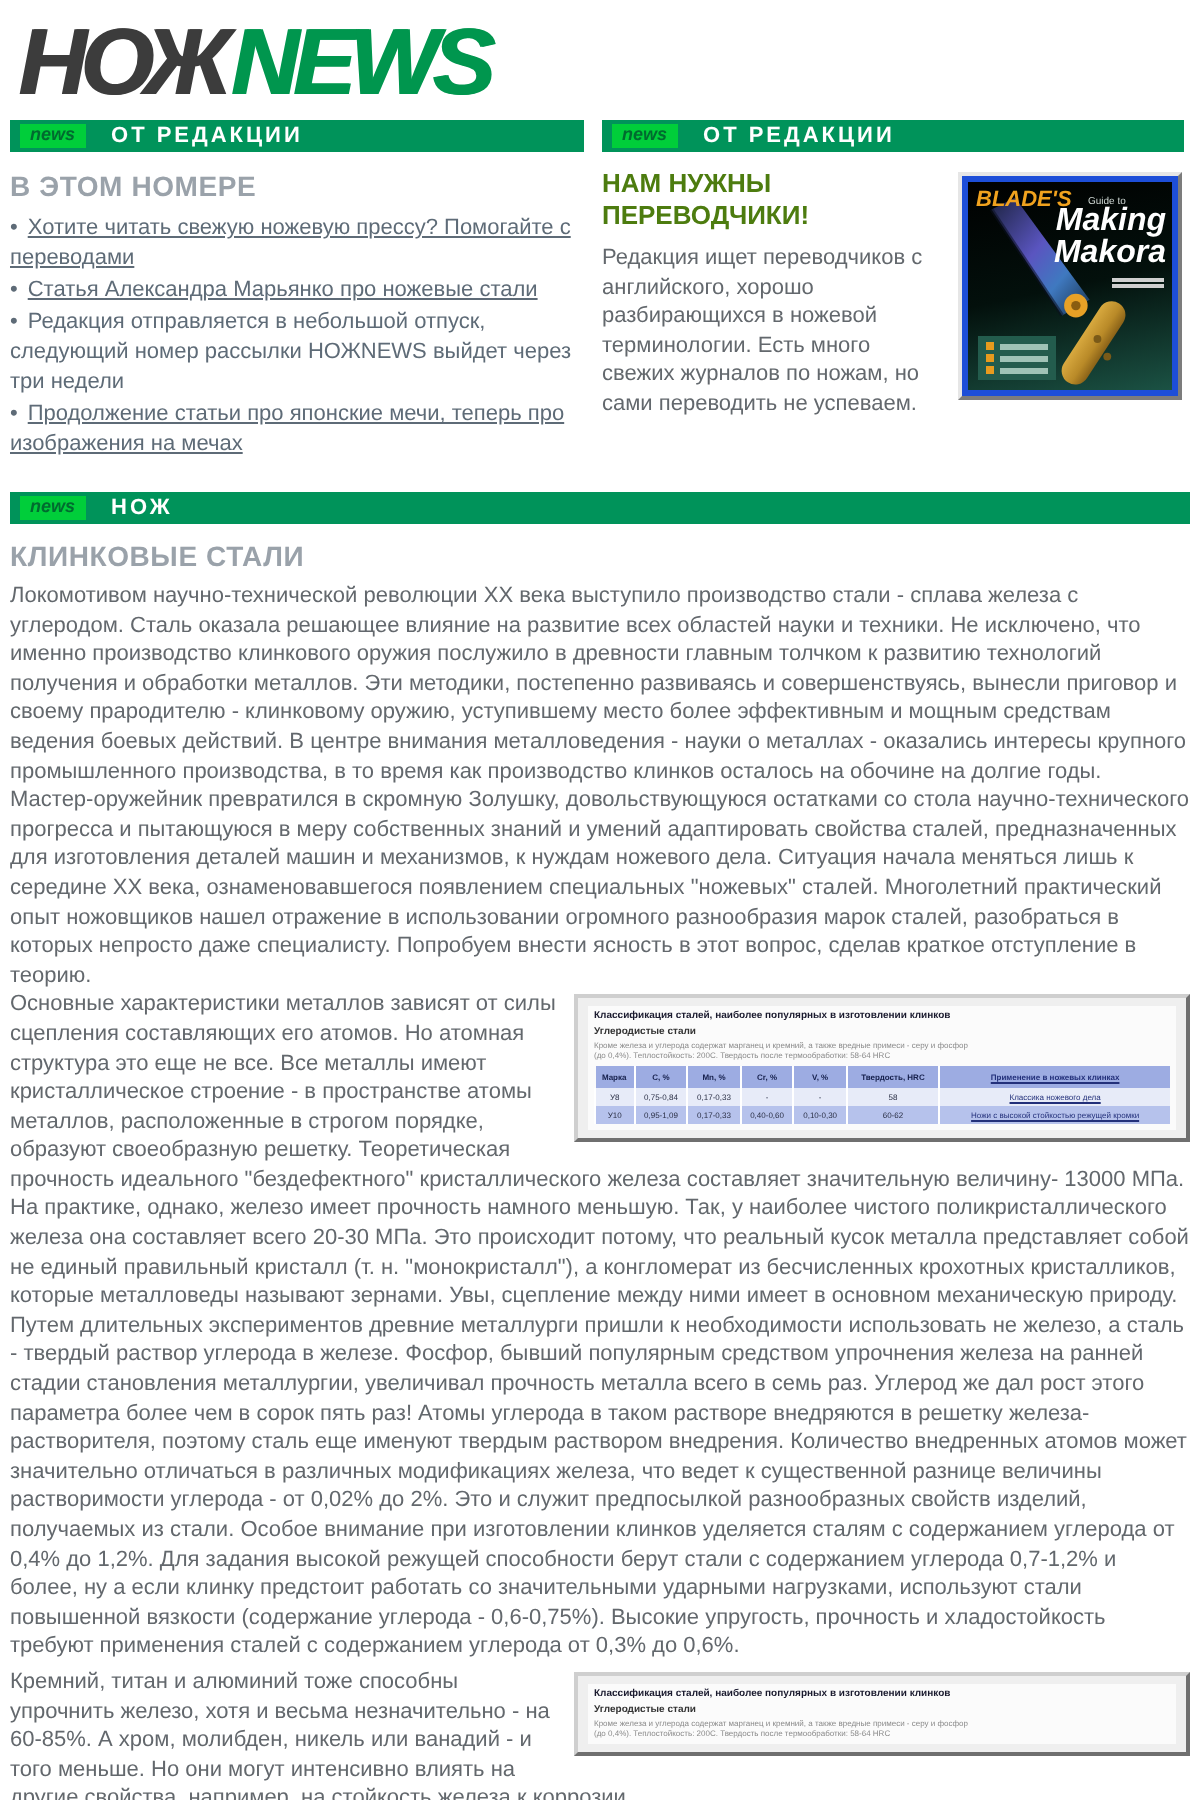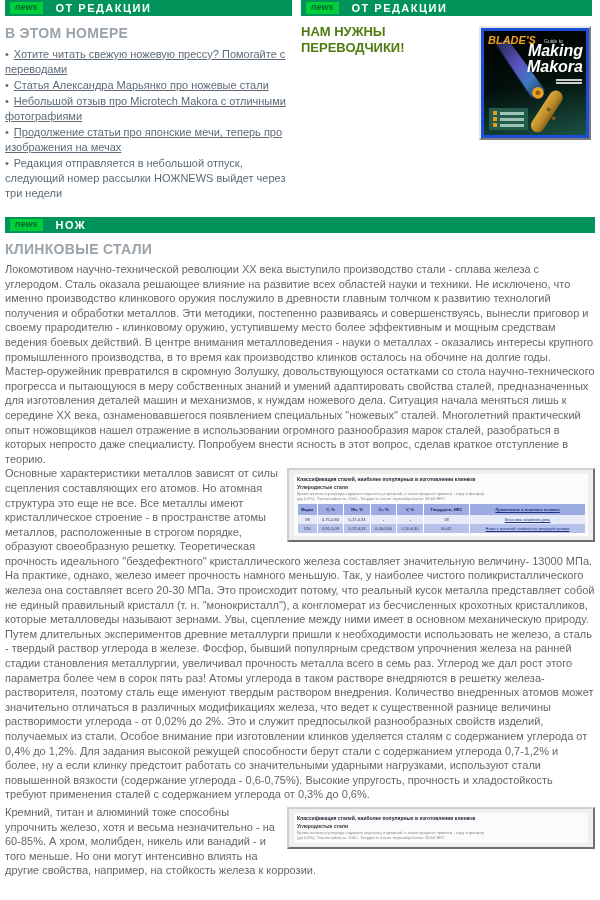--- a/index.html
+++ b/index.html
@@ -91,35 +91,37 @@
   .mt-table tbody tr:nth-child(2) td { background:#b6c2ec; }
   .mt-table .mt-link { color:#23307a; text-decoration:underline; }
 
   .clearfix::after { content:""; display:block; clear:both; }
 </style>
 </head>
 <body>
 
 <div class="page">
 
+  <div class="logo">
+    <span class="lg-dark">НОЖ</span><span class="lg-green">NEWS</span>
+  </div>
 
   <div class="columns">
 
     <div class="col-left">
       <div class="bar">
         <span class="badge">news</span>
         <span class="bar-label">ОТ РЕДАКЦИИ</span>
       </div>
       <div class="col-title">В ЭТОМ НОМЕРЕ</div>
       <div class="issue-list">
         <div class="issue-item"><span class="item-link">Хотите читать свежую ножевую прессу? Помогайте с переводами</span></div>
         <div class="issue-item"><span class="item-link">Статья Александра Марьянко про ножевые стали</span></div>
-        <div class="issue-item"><span class="item-link">Небольшой отзыв про Microtech Makora с отличными фотографиями</span></div>
+        <div class="issue-item"><span class="item-plain">Редакция отправляется в небольшой отпуск, следующий номер рассылки НОЖNEWS выйдет через три недели</span></div>
         <div class="issue-item"><span class="item-link">Продолжение статьи про японские мечи, теперь про изображения на мечах</span></div>
-        <div class="issue-item"><span class="item-plain">Редакция отправляется в небольшой отпуск, следующий номер рассылки НОЖNEWS выйдет через три недели</span></div>
       </div>
     </div>
 
     <div class="col-right">
       <div class="bar">
         <span class="badge">news</span>
         <span class="bar-label">ОТ РЕДАКЦИИ</span>
       </div>
 
       <div class="clearfix">
@@ -164,20 +166,21 @@
                 </div>
               <div class="row">
                   <span class="sq"></span>
                   <span class="ln"></span>
                 </div>
             </div>
           </div>
         </div>
 
         <div class="right-title">НАМ НУЖНЫ ПЕРЕВОДЧИКИ!</div>
+        <div class="right-text">Редакция ищет переводчиков с английского, хорошо разбирающихся в ножевой терминологии. Есть много свежих журналов по ножам, но сами переводить не успеваем.</div>
       </div>
     </div>
   </div>
 
   <div class="article">
     <div class="bar">
       <span class="badge">news</span>
       <span class="bar-label">НОЖ</span>
     </div>
     <div class="article-title">КЛИНКОВЫЕ СТАЛИ</div>

